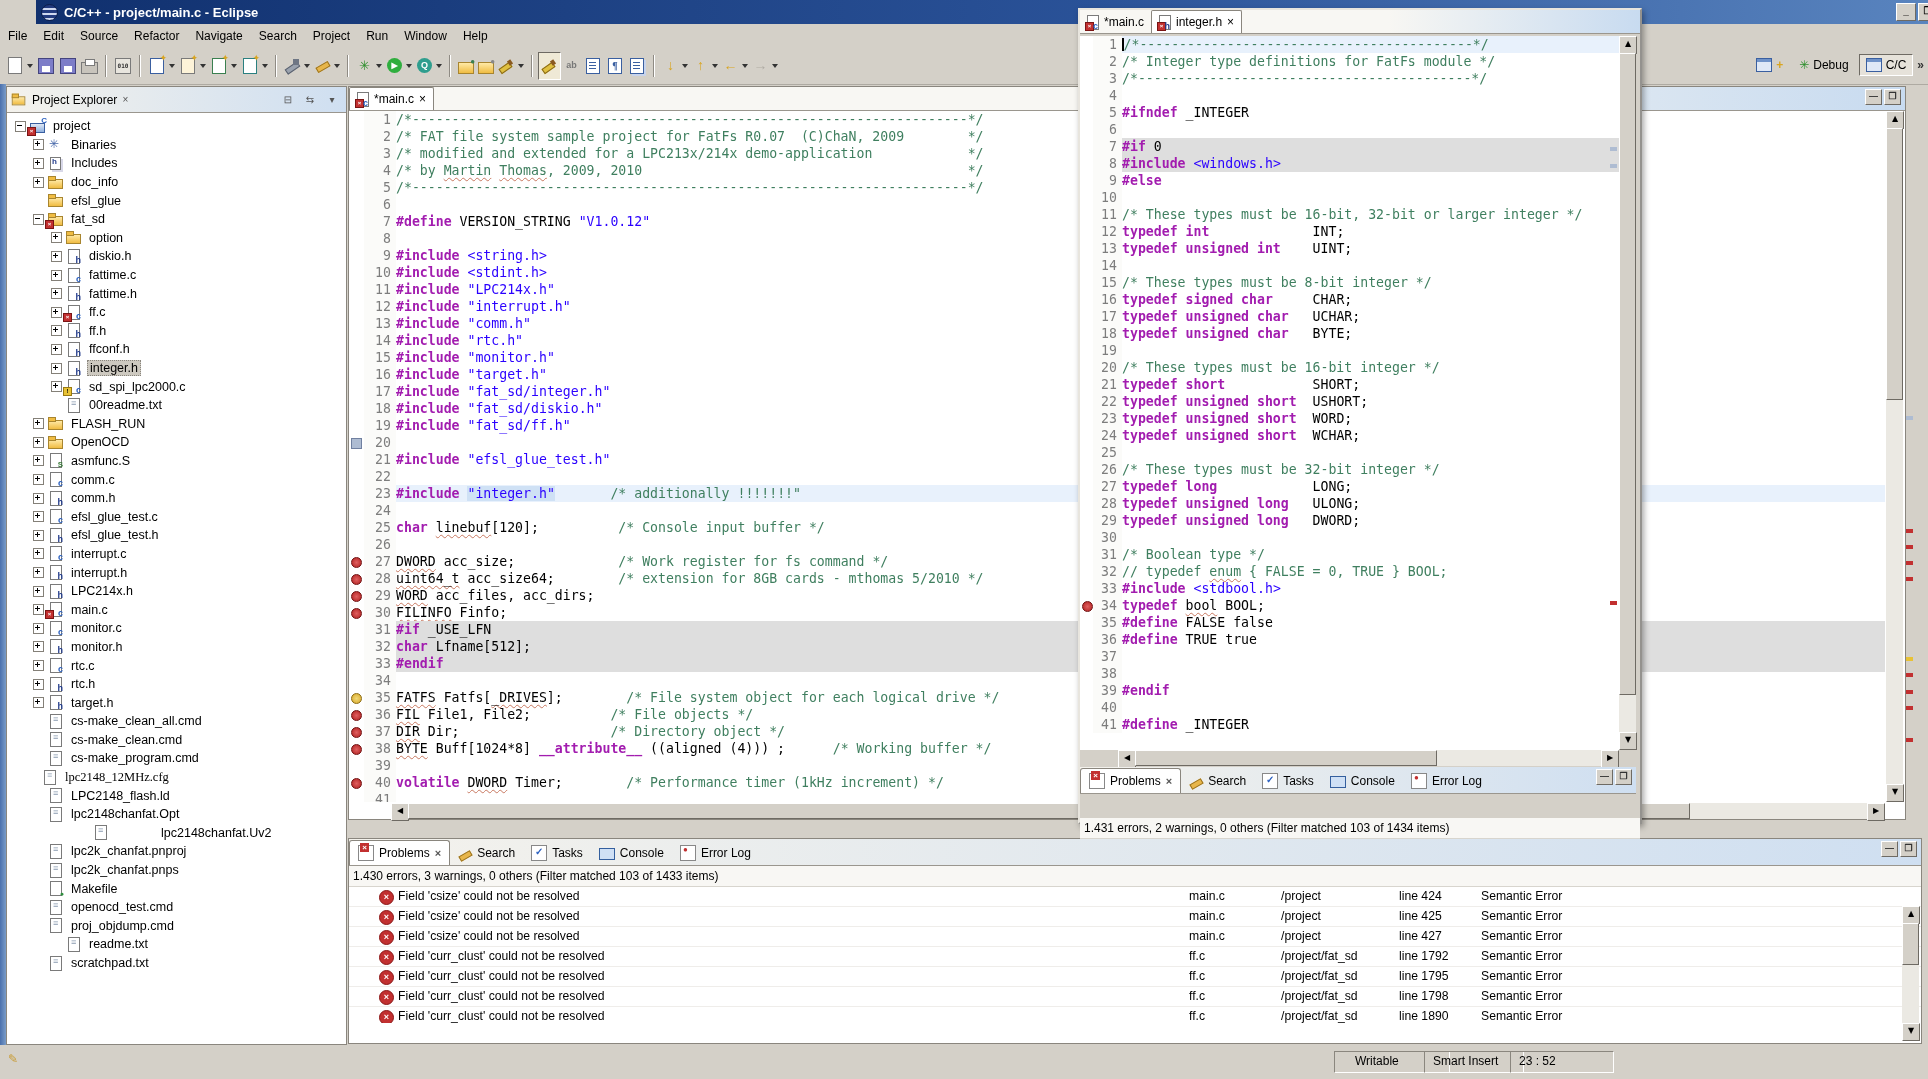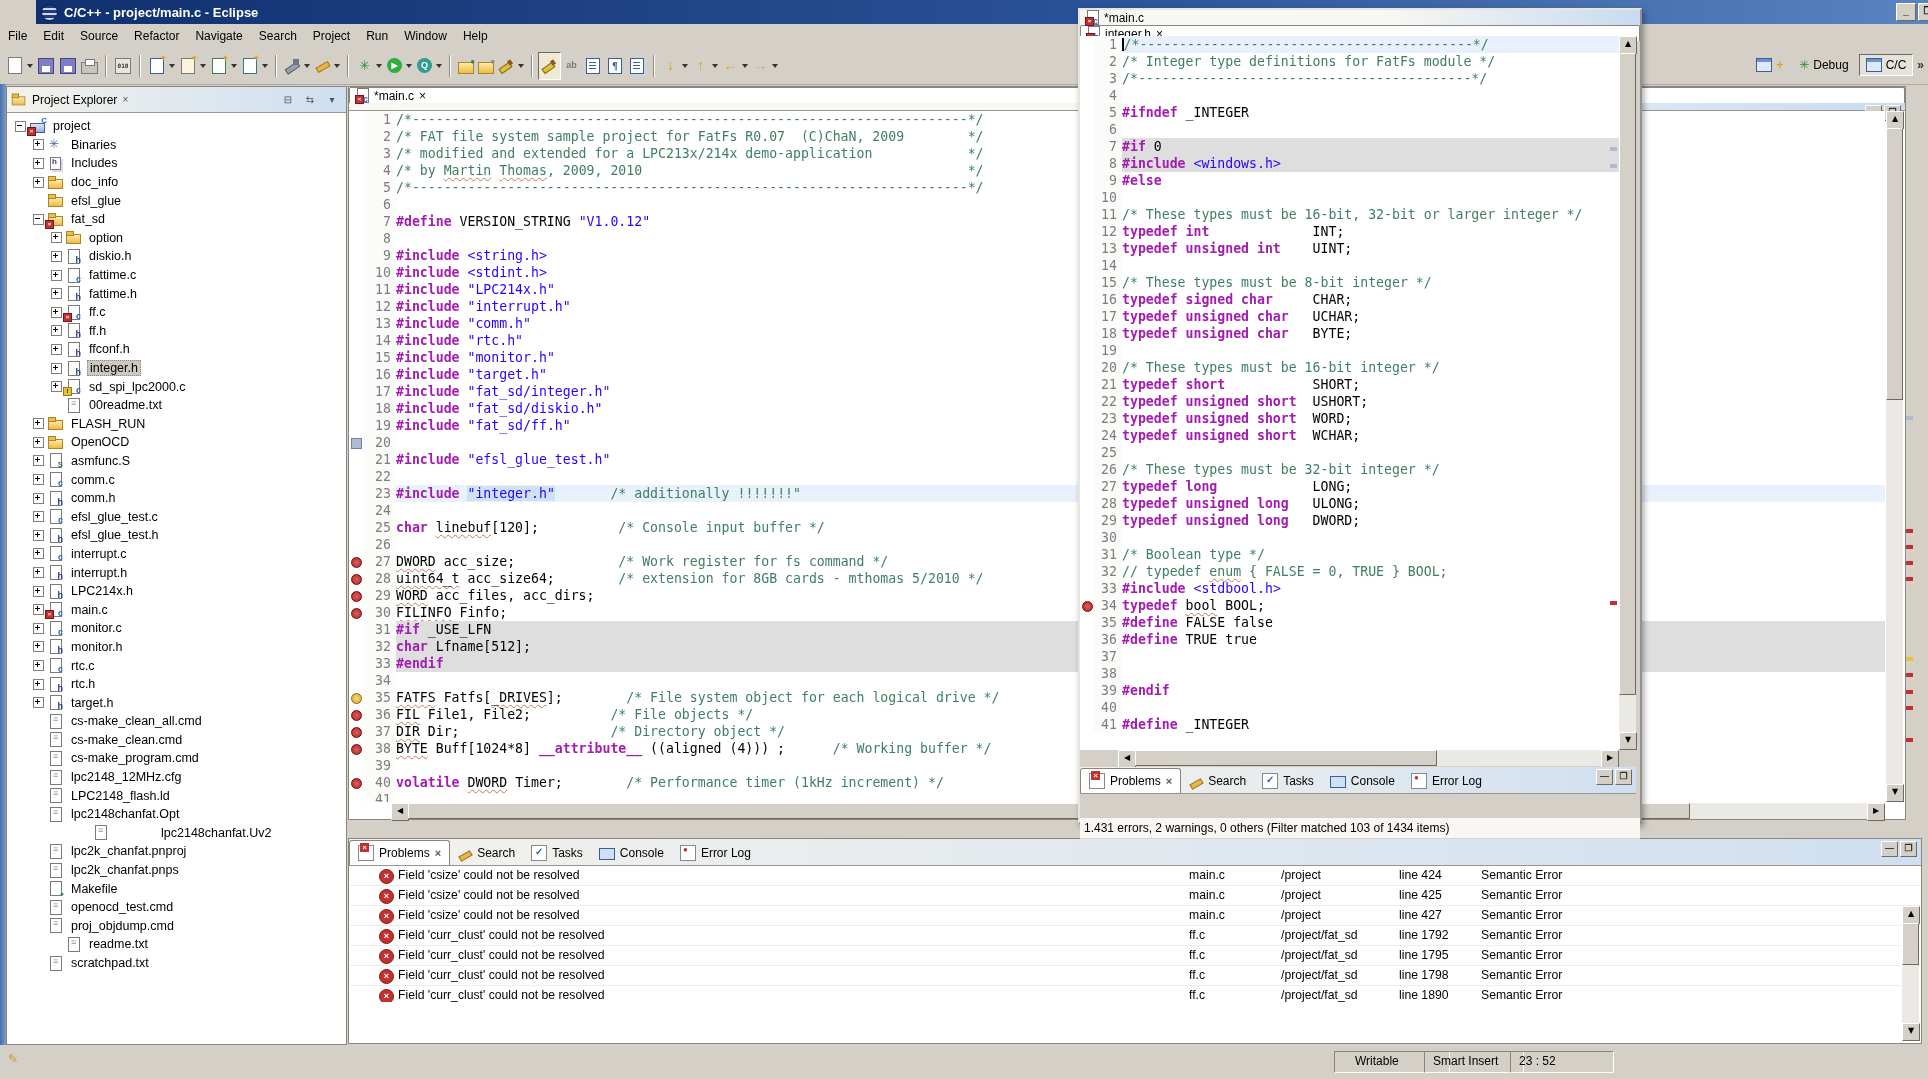--- a/index.html
+++ b/index.html
@@ -127,21 +127,21 @@
   .tc{color:#3f7f5f;}
   .tp{color:#000;}
   .sq{text-decoration:underline;text-decoration-style:wavy;text-decoration-color:#c87860;text-decoration-thickness:1px;text-underline-offset:2px;}
   .occ{background:#cfe1f5;}
   .mk{position:absolute;left:2px;top:4px;width:9px;height:9px;border-radius:50%;}
   .mk-e{background:radial-gradient(#e06060,#b02020);border:1px solid #701010;}
   .mk-w{background:radial-gradient(#f0d878,#d8a828);border:1px solid #8a6a10;}
   .mk-x{background:#aebcd2;border:1px solid #7080a0;border-radius:0;}
   .caret{display:inline-block;width:1.5px;height:13px;background:#000;vertical-align:-2px;}
   #editor-main{left:348px;top:86px;width:1556px;height:732px;background:#fff;border:1px solid #8a867e;}
-  .edit-tabrow{display:flex;height:23px;background:linear-gradient(90deg,#f8f7f3 55%,#c8dbf0);border-bottom:1px solid #9a968e;flex-direction:column;}
+  .edit-tabrow{display:flex;align-items:flex-end;height:23px;background:linear-gradient(90deg,#f8f7f3 55%,#c8dbf0);border-bottom:1px solid #9a968e;}
   .etab{display:flex;align-items:center;gap:5px;height:22px;padding:0 7px;font-size:12px;}
   .etab.active{background:#fff;border:1px solid #8a867e;border-bottom:none;border-radius:2px 2px 0 0;}
   .edit-minmax{margin-left:auto;display:flex;gap:2px;padding:2px 4px;align-self:flex-start;}
   .mmbtn{width:15px;height:14px;font:bold 9px/12px sans-serif;text-align:center;color:#333;}
   #main-code{position:absolute;left:0;top:24px;width:1536px;height:691px;overflow:hidden;background:#fff;}
   
   .sb{background:#ebe9e3;}
   .sbarrow{position:absolute;width:16px;height:16px;font:8px/14px "DejaVu Sans",sans-serif;text-align:center;color:#000;}
   .sbthumb{position:absolute;}
   #main-vscroll{left:1537px;top:24px;width:17px;height:691px;}
@@ -516,21 +516,21 @@
         <div class="trow" style="padding-left: 26px;">
           <span class="texp none"></span>
           <span class="fi fi-txt fi-page"></span>
           <span class="tlabel">cs-make_clean.cmd</span>
         </div>
         <div class="trow" style="padding-left: 26px;">
           <span class="texp none"></span>
           <span class="fi fi-txt fi-page"></span>
           <span class="tlabel">cs-make_program.cmd</span>
         </div>
-        <div class="trow" style="padding-left: 26px;">
+        <div class="trow" style="padding-left: 20px; font-family: Liberation Serif, serif;">
           <span class="texp none"></span>
           <span class="fi fi-txt fi-page"></span>
           <span class="tlabel">lpc2148_12MHz.cfg</span>
         </div>
         <div class="trow" style="padding-left: 26px;">
           <span class="texp none"></span>
           <span class="fi fi-txt fi-page"></span>
           <span class="tlabel">LPC2148_flash.ld</span>
         </div>
         <div class="trow" style="padding-left: 26px;">
@@ -867,20 +867,21 @@
         </span>
         <span class="vtab">
           <span class="vicon vi-errorlog"></span>
           <span>Error Log</span>
         </span>
         <span class="edit-minmax">
           <span class="mmbtn raised">—</span>
           <span class="mmbtn raised">❒</span>
         </span>
       </div>
+    <div class="stats">1.430 errors, 3 warnings, 0 others (Filter matched 103 of 1433 items)</div>
     <div class="grid-rows" id="bottom-grid-rows" style="height:136px;">
         <div class="grow">
           <span class="gc" style="width: 822px; display: flex;">
             <span class="eicon">×</span>
             <span>Field 'csize' could not be resolved</span>
           </span>
           <span class="gc" style="width: 80px;">main.c</span>
           <span class="gc" style="width: 106px;">/project</span>
           <span class="gc" style="width: 70px;">line 424</span>
           <span class="gc">Semantic Error</span>

